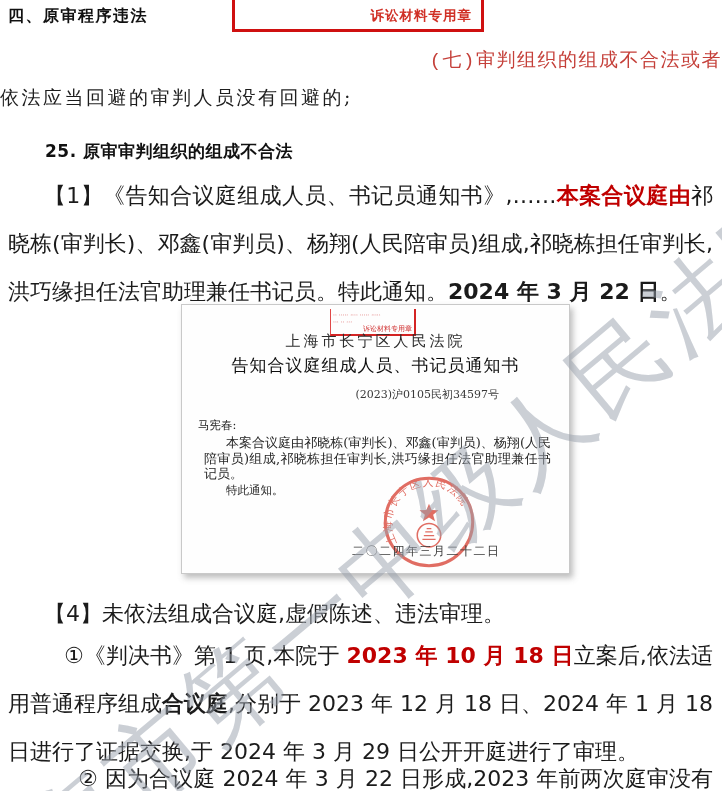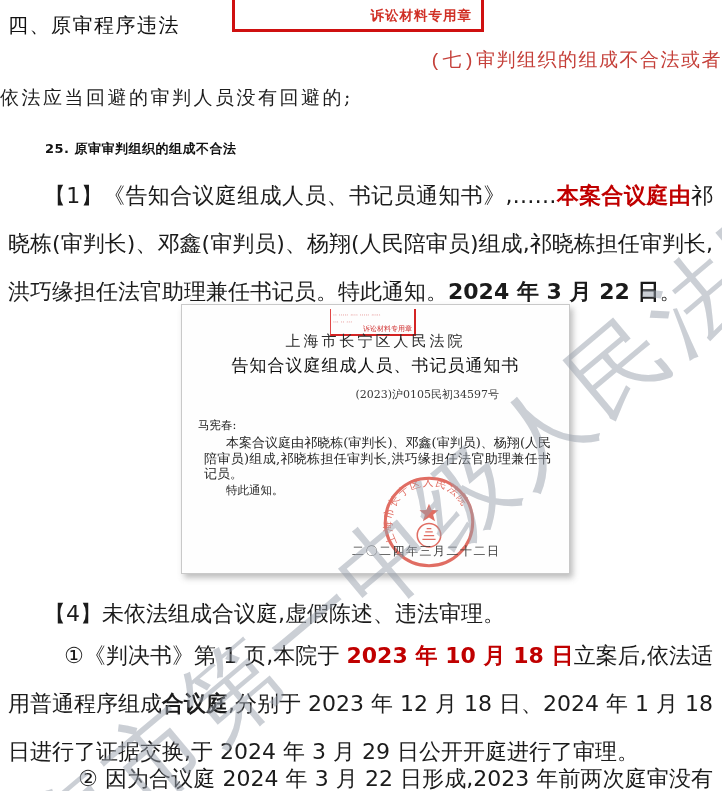--- a/index.html
+++ b/index.html
@@ -2,31 +2,31 @@
 <html><head>
 <meta charset="utf-8">
 <style>
   html,body{margin:0;padding:0;}
   .page{
     position:relative;width:722px;height:791px;background:#ffffff;overflow:hidden;
     font-family:"DejaVu Sans",sans-serif;color:#1b1b1b;
   }
   .abs{position:absolute;}
   
-  .sec-title{left:8px;top:12px;font-size:20px;font-weight:400;letter-spacing:1.5px;color:#111;}
+  .sec-title{left:8px;top:6px;font-size:16px;font-weight:700;letter-spacing:1.5px;color:#111;}
   .stamp-box{
     left:232px;top:-20px;width:252px;height:52px;border:3px solid #cf1010;
     display:flex;align-items:flex-end;justify-content:flex-end;padding:4px 9px;box-sizing:border-box;
   }
   .stamp-box .lbl{font-family:"DejaVu Serif",serif;font-weight:600;font-size:13.5px;color:#d03026;letter-spacing:1px;}
   .sub-red{left:0;top:47px;width:100%;text-align:right;font-family:Liberation Mono, monospace;
     font-size:19px;color:#c5403a;letter-spacing:1.5px;}
   .sub-black{left:0;top:85px;width:100%;text-align:left;font-family:"DejaVu Serif",serif;
     font-size:19px;color:#1d1d1d;letter-spacing:2.5px;}
-  .h25{left:45px;top:140px;font-size:13px;font-weight:bold;letter-spacing:.5px;color:#111;}
+  .h25{left:45px;top:140px;font-size:17px;font-weight:bold;letter-spacing:.5px;color:#111;}
   
   .para{left:8px;right:9px;font-size:22px;line-height:48px;text-align:justify;color:#1b1b1b;}
   .p1{top:172px;text-indent:36px;}
   .p2{top:590px;text-indent:36px;}
   .p3{top:632px;text-indent:56px;}
   .p4{top:755px;text-indent:70px;}
   .red-b{color:#c00000;font-weight:bold;}
   .blk-b{font-weight:bold;}
   
   .doc{

